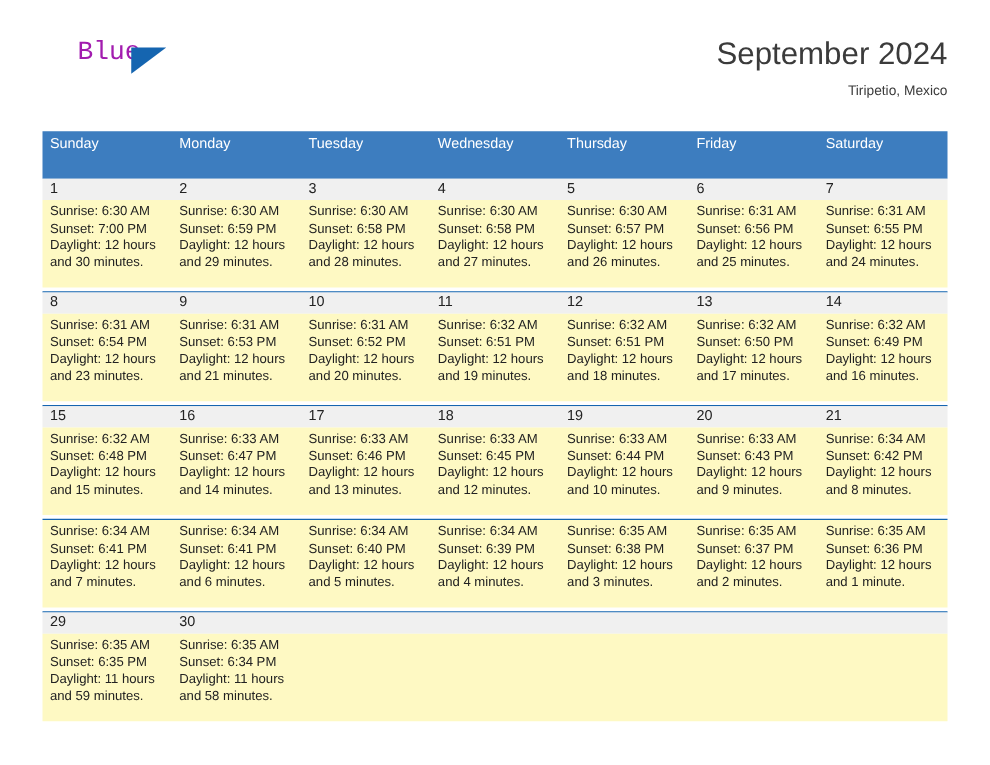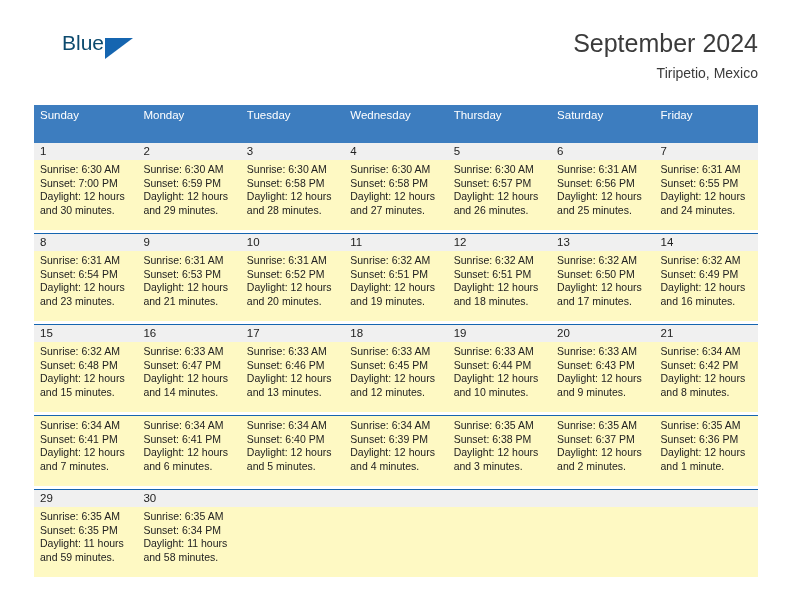--- a/index.html
+++ b/index.html
@@ -38,25 +38,26 @@
   }
   .logo-general {
     font-size: 21px;
     color: #221f1f;
     letter-spacing: -0.2px;
     line-height: 22px;
     display: block;
   }
   .logo-blue {
     font-size: 21px;
-    color: #0c4a6e;
+    color: #a21caf;
     line-height: 22px;
     display: block;
     margin-left: 28px;
     margin-top: -2px;
+    font-family: Liberation Mono, monospace;
   }
   .logo-tri {
     position: absolute;
     left: 71px;
     top: 4px;
     width: 0;
     height: 0;
     border-left: 28px solid #1565b0;
     border-bottom: 21px solid transparent;
   }
@@ -67,21 +68,21 @@
     text-align: right;
     margin-left: 11px;
   }
   .cal-title {
     font-size: 25px;
     color: #3b3b3b;
     line-height: 30px;
     white-space: nowrap;
   }
   .cal-sub {
-    font-size: 14px;
+    font-size: 11px;
     color: #3b3b3b;
     line-height: 20px;
     margin-top: 5px;
     white-space: nowrap;
   }
 
   
   .cal {
     position: absolute;
     left: 34px;
@@ -157,22 +158,22 @@
   </div>
 
   <div class="cal">
 
     <div class="dow-row">
       <div class="dow">Sunday</div>
       <div class="dow">Monday</div>
       <div class="dow">Tuesday</div>
       <div class="dow">Wednesday</div>
       <div class="dow">Thursday</div>
+      <div class="dow">Friday</div>
       <div class="dow">Saturday</div>
-      <div class="dow">Friday</div>
     </div>
 
     <div class="week">
       <div class="numbers-band">
         <div class="num-cell">1</div>
         <div class="num-cell">2</div>
         <div class="num-cell">3</div>
         <div class="num-cell">4</div>
         <div class="num-cell">5</div>
         <div class="num-cell">6</div>

